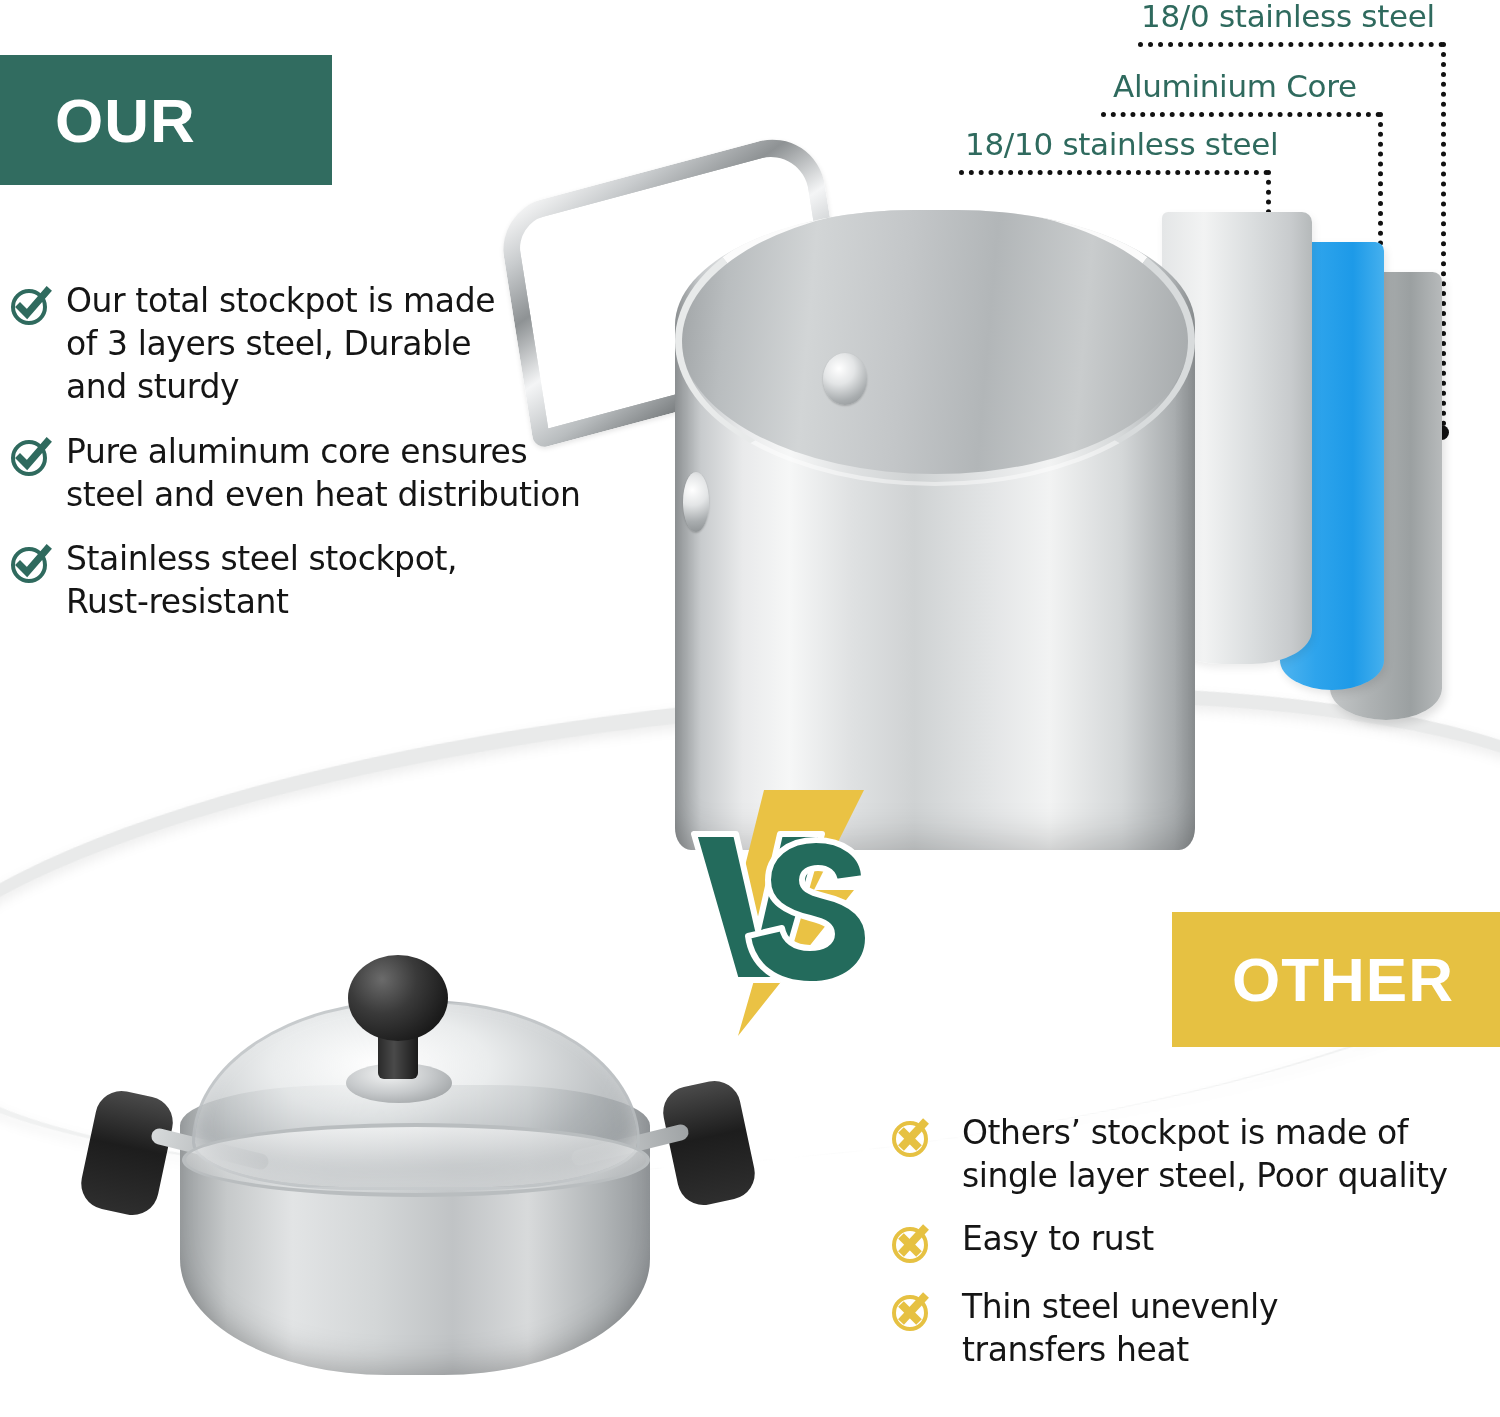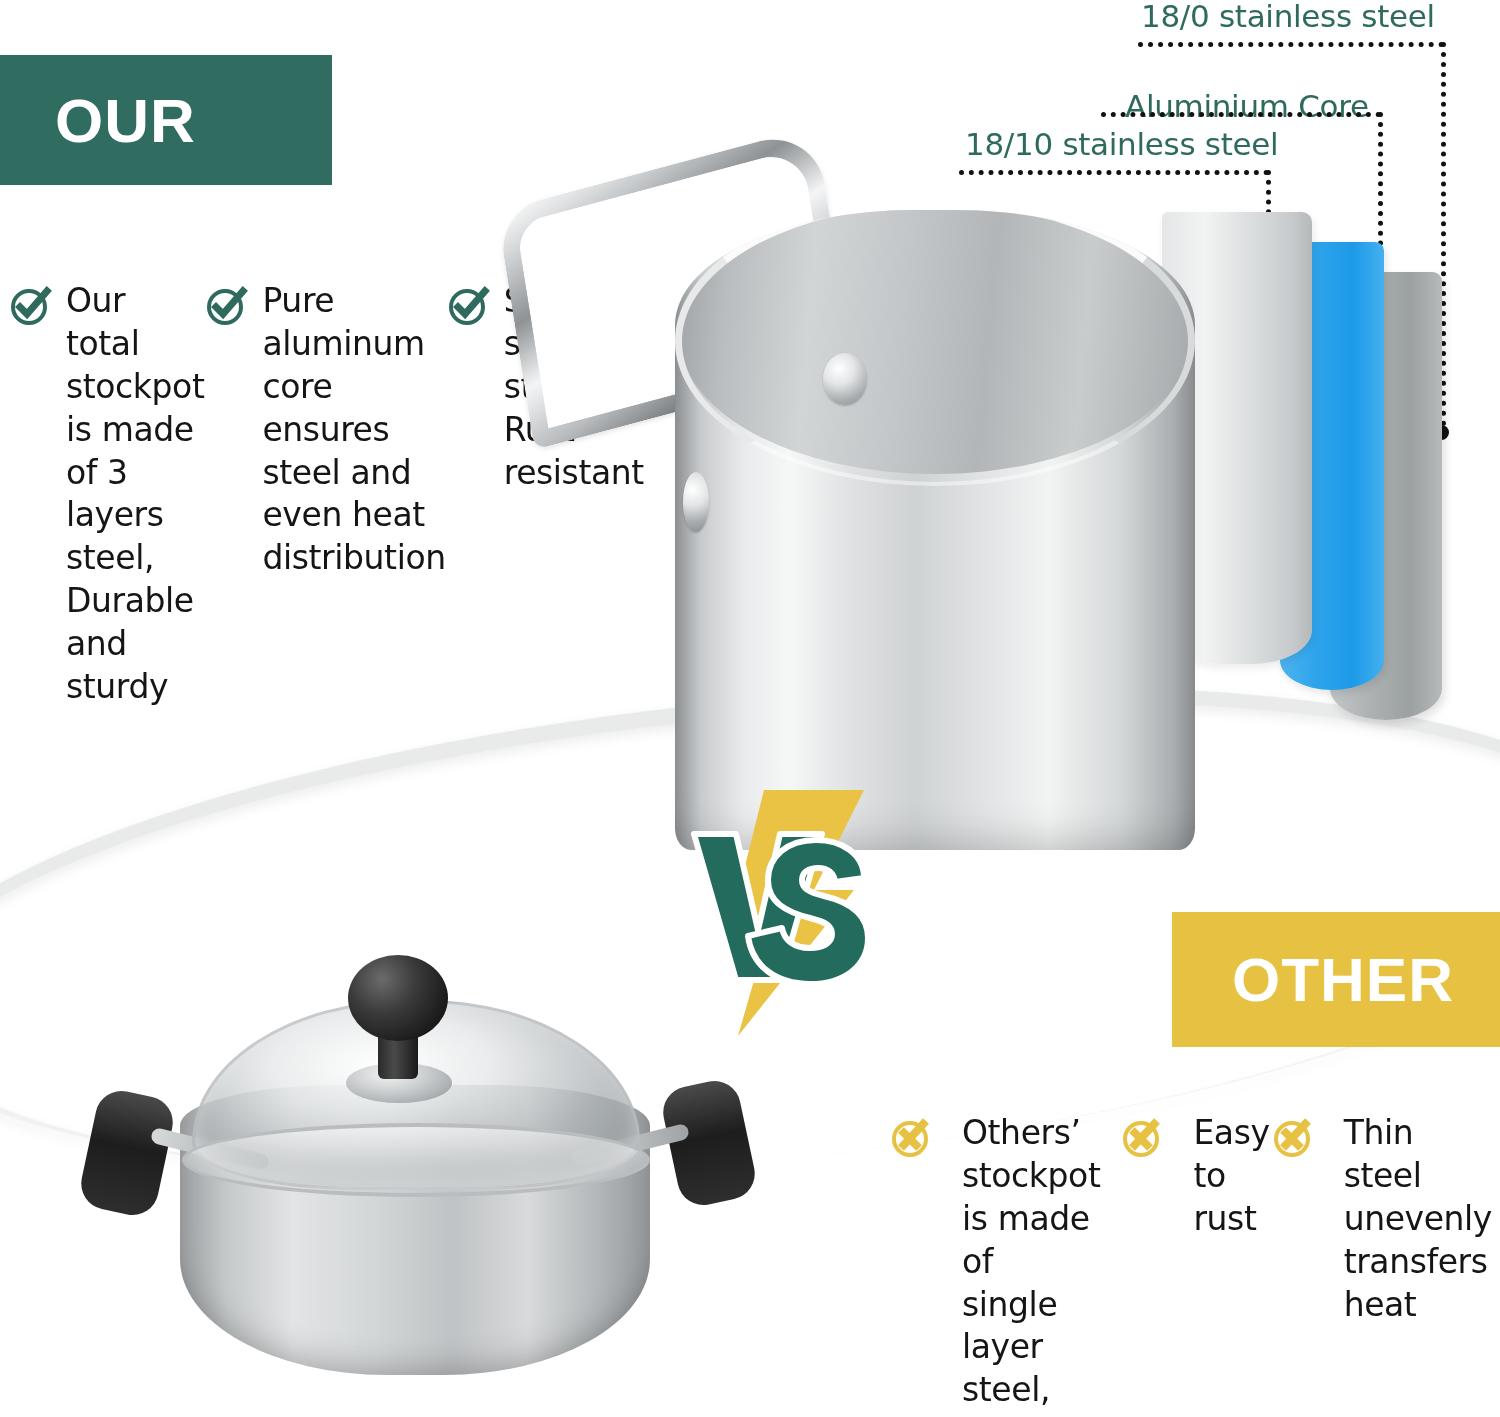--- a/index.html
+++ b/index.html
@@ -52,21 +52,21 @@
     width: 360px; height: 135px;
     background: #e6c142;
     padding-left: 60px;
     font-size: 62px;
   }
 
   
   .bullets {
     position: absolute;
     display: flex;
-    flex-direction: row;
+    flex-direction: column;
   }
   .bullets-our { left: 8px; top: 280px; width: 640px; }
   .bullets-other { left: 888px; top: 1112px; width: 604px; }
 
   .bullet-row {
     display: flex;
     align-items: flex-start;
     margin-bottom: 22px;
   }
   .bullet-icon {
@@ -90,21 +90,21 @@
   
   .callout {
     position: absolute;
     color: #2f6a5e;
     font-size: 31px;
     font-family: "DejaVu Sans", sans-serif;
     white-space: nowrap;
     letter-spacing: -0.3px;
   }
   .callout-1 { left: 1141px; top: -2px; }
-  .callout-2 { left: 1113px; top: 88px; margin-left: 12px; }
+  .callout-2 { left: 1113px; top: 68px; }
   .callout-3 { left: 965px; top: 126px; }
 
   
   .leader-h {
     position: absolute;
     height: 0;
     border-top: 5px dotted #111111;
   }
   .leader-v {
     position: absolute;

